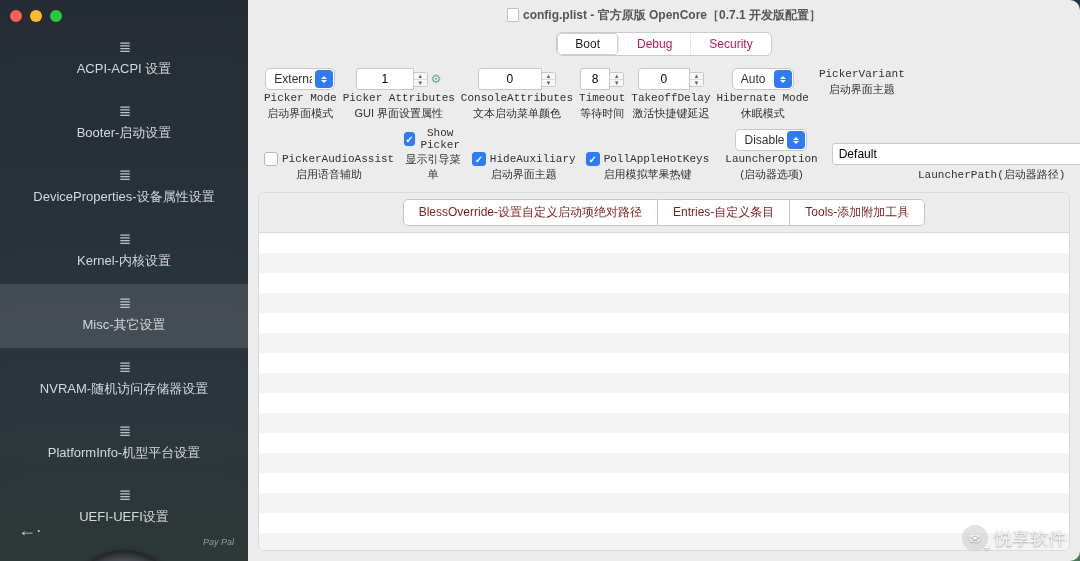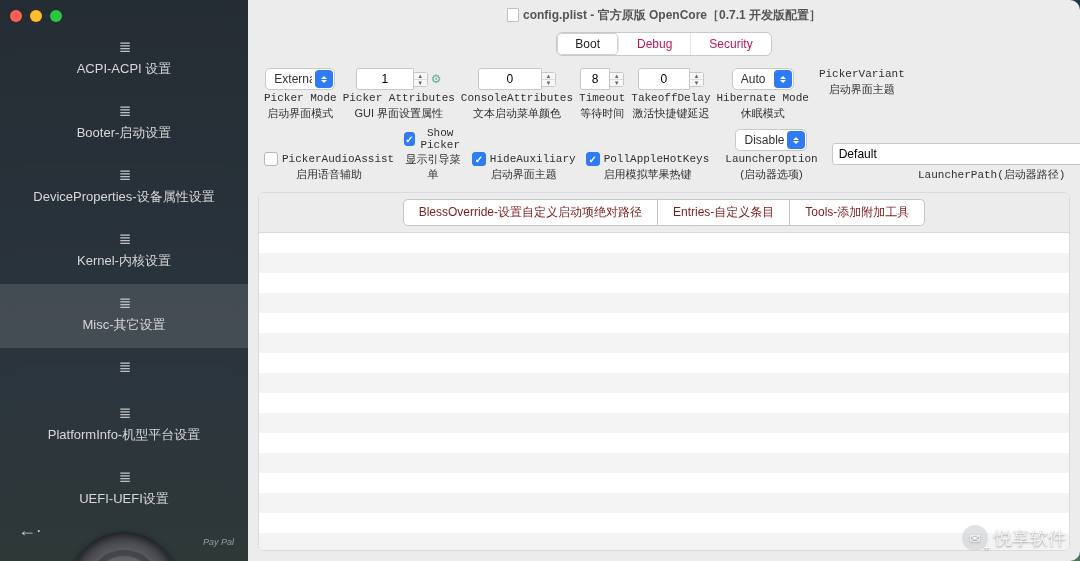--- a/index.html
+++ b/index.html
@@ -79,21 +79,21 @@
     <span class="tl-min"></span>
     <span class="tl-max"></span>
   </div>
 
   <div class="sidebar">
     <div class="side-item"><span class="side-icon">≣</span><span>ACPI-ACPI 设置</span></div>
     <div class="side-item"><span class="side-icon">≣</span><span>Booter-启动设置</span></div>
     <div class="side-item"><span class="side-icon">≣</span><span>DeviceProperties-设备属性设置</span></div>
     <div class="side-item"><span class="side-icon">≣</span><span>Kernel-内核设置</span></div>
     <div class="side-item active"><span class="side-icon">≣</span><span>Misc-其它设置</span></div>
-    <div class="side-item"><span class="side-icon">≣</span></div>
+    <div class="side-item"><span class="side-icon">≣</span><span>NVRAM-随机访问存储器设置</span></div>
     <div class="side-item"><span class="side-icon">≣</span><span>PlatformInfo-机型平台设置</span></div>
     <div class="side-item"><span class="side-icon">≣</span><span>UEFI-UEFI设置</span></div>
     <div class="side-bottom">
       <div class="dial"></div>
     </div>
     <span class="share-icon">←∙</span>
     <span class="paypal">Pay
 Pal</span>
   </div>
 

